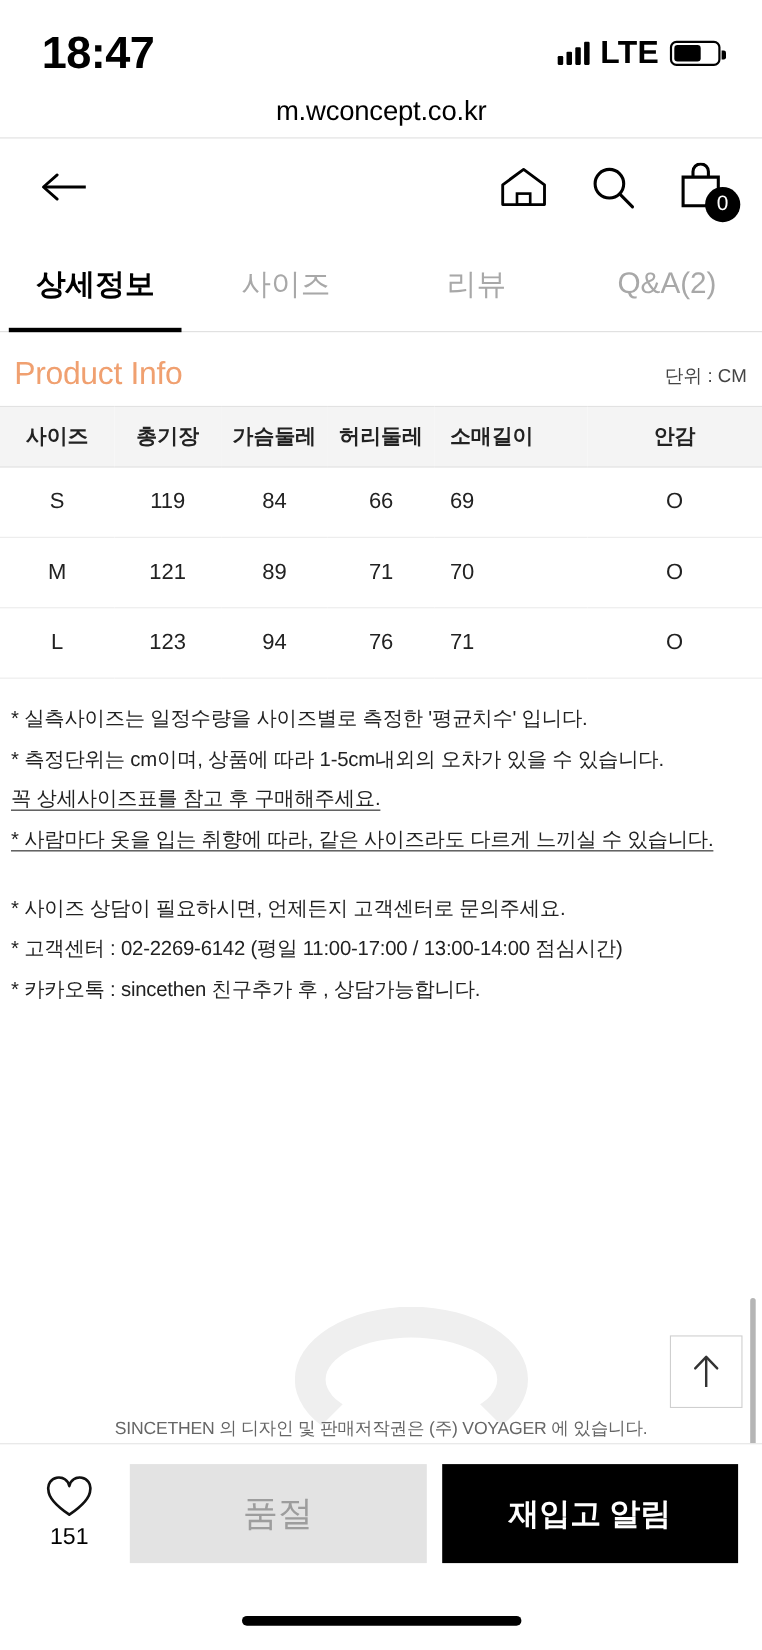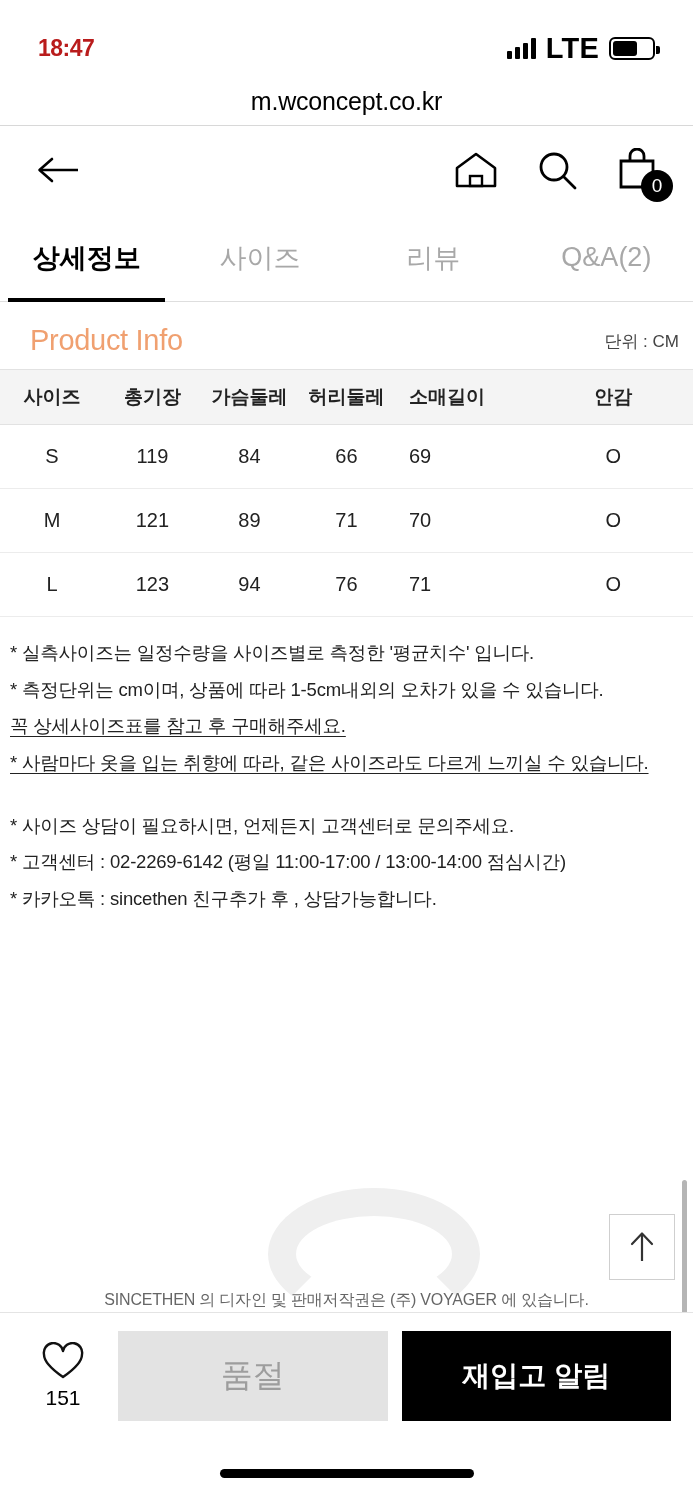--- a/index.html
+++ b/index.html
@@ -15,24 +15,24 @@
   
   .statusbar {
     height: 78px;
     display: flex;
     align-items: center;
     justify-content: space-between;
     padding: 18px 38px 0 38px;
     background: #ffffff;
   }
   .status-time {
-    font-size: 23px;
+    font-size: 41px;
     font-weight: bold;
     letter-spacing: -0.5px;
-    color: #b91c1c;
+    color: #000000;
   }
   .status-right {
     display: flex;
     align-items: center;
     gap: 10px;
   }
   .signal-bars { display: flex; align-items: flex-end; gap: 3px; height: 22px; }
   .signal-bars i { display: block; width: 5px; background: #000; border-radius: 1px; }
   .signal-bars i:nth-child(1) { height: 8px; }
   .signal-bars i:nth-child(2) { height: 12px; }
@@ -116,21 +116,21 @@
     height: 4px;
     background: #000;
   }
 
   
   .content { padding: 0; }
   .pi-head {
     display: flex;
     align-items: flex-end;
     justify-content: space-between;
-    padding: 22px 14px 12px 30px;
+    padding: 22px 14px 12px 13px;
   }
   .pi-title {
     font-size: 29px;
     color: #f0a070;
     letter-spacing: -0.3px;
   }
   .pi-unit { font-size: 17px; color: #444; padding-bottom: 4px; }
 
   table.sizes {
     width: 100%;

